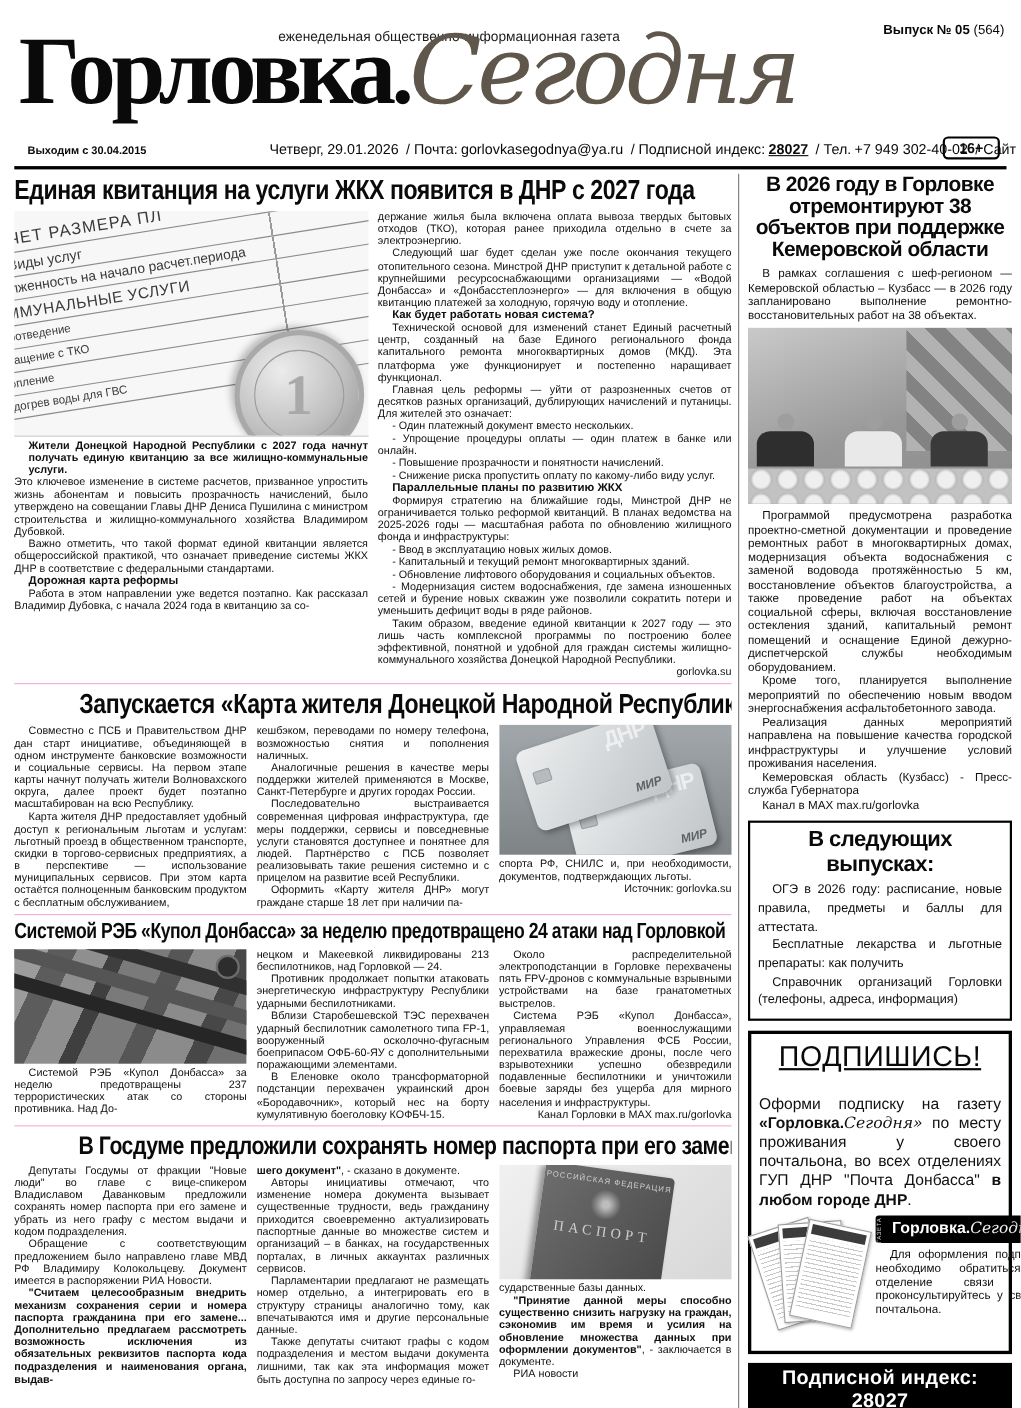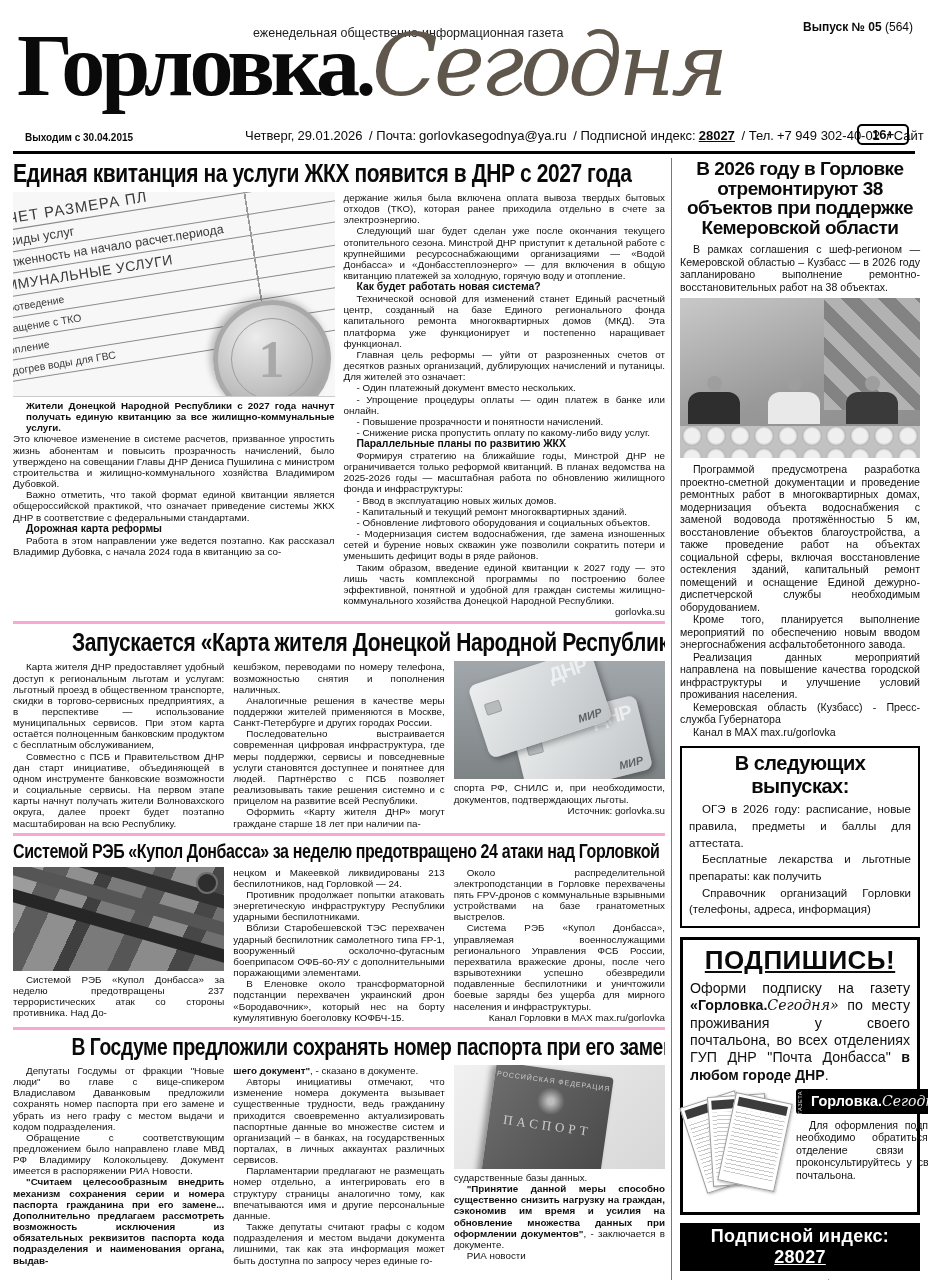--- a/index.html
+++ b/index.html
@@ -22,21 +22,21 @@
   .infoline .b{font-weight:normal}
   .infoline .u{font-weight:bold;text-decoration:underline}
   .age{position:absolute;right:6px;bottom:6px;border:2px solid #000;border-radius:5px;
        font-weight:bold;font-size:13px;padding:1px 13px}
 
   
   .content{display:flex;padding-top:4px}
   .main{width:652px}
   .sidebar{width:249px;margin-left:6px;padding-left:8px;border-left:1px solid #777}
 
-  .art{border-bottom:3px solid #f9a8d4;padding-bottom:4px;margin-bottom:4px}
+  .art{border-bottom:1px solid #f9a8d4;padding-bottom:4px;margin-bottom:4px}
   .art:last-child{border-bottom:none}
 
   .hl{font-weight:bold;white-space:nowrap;overflow:hidden;margin:1px 0 4px;letter-spacing:-.5px}
   .hl>span{display:inline-block;transform-origin:0 60%}
   .hl.center{text-align:center}
   .hl.center>span{transform-origin:50% 60%}
   .hl1{font-size:25px}.hl1>span{transform:scaleX(.84)}
   .hl2{font-size:25px}.hl2>span{transform:scaleX(.84)}
   .hl3{font-size:20px}.hl3>span{transform:scaleX(.8)}
   .hl4{font-size:23px}.hl4>span{transform:scaleX(.84)}
@@ -122,21 +122,21 @@
 
   
   .sb-hl{font-weight:bold;font-size:19px;line-height:1.03;text-align:center;letter-spacing:-.5px;margin:1px 0 6px}
   .sidebar p{font-size:10.6px;line-height:1.18;text-align:justify;text-indent:13px;color:#101010}
 
   .nextbox{margin-top:8px;border:2px solid #000;padding:4px 7px 8px}
   .nextbox .nb-title{font-weight:bold;font-size:20px;text-align:center;letter-spacing:-.5px;margin-bottom:3px}
   .nextbox p{font-size:11.5px;line-height:1.45;text-align:justify}
 
   .subbox{margin-top:9px;border:3px solid #000;padding:5px 7px 7px}
-  .subbox .sb-title{font-weight:bold;font-size:26px;text-align:center;text-decoration:underline;letter-spacing:.5px;margin-bottom:4px}
+  .subbox .sb-title{font-weight:normal;font-size:26px;text-align:center;text-decoration:underline;letter-spacing:.5px;margin-bottom:20px}
   .subbox .sb-text{font-size:14.2px;line-height:1.22;text-align:justify;text-indent:0}
   .subbox .sb-text .lg1{font-weight:bold}
   .subbox .sb-text .lg2{font-family:"DejaVu Serif",serif;font-style:italic}
   .sub-row{display:flex;gap:6px;margin-top:5px;align-items:flex-start}
   .sub-right{flex:1}
   .logo-badge{position:relative;display:block;background:#000;color:#fff;border-radius:3px;
       padding:3px 6px 4px 15px;margin-bottom:5px;white-space:nowrap}
   .logo-badge .gz{position:absolute;left:1px;top:2px;font-size:5.5px;letter-spacing:.5px;
       writing-mode:vertical-rl;transform:rotate(180deg);color:#ddd}
   .logo-badge .lb1{font-weight:bold;font-size:14.5px}
@@ -216,22 +216,22 @@
             <p>Таким образом, введение единой квитанции к 2027 году — это лишь часть комплексной программы по построению более эффективной, понятной и удобной для граждан системы жилищно-коммунального хозяйства Донецкой Народной Республики.</p>
             <p class="src">gorlovka.su</p>
           </div>
         </div>
       </div>
 
       <div class="art">
         <div class="hl hl2 center"><span>Запускается «Карта жителя Донецкой Народной Республики»</span></div>
         <div class="cols3">
           <div>
+            <p>Совместно с ПСБ и Правительством ДНР дан старт инициативе, объединяющей в одном инструменте банковские возможности и социальные сервисы. На первом этапе карты начнут получать жители Волновахского округа, далее проект будет поэтапно масштабирован на всю Республику.</p>
             <p>Карта жителя ДНР предоставляет удобный доступ к региональным льготам и услугам: льготный проезд в общественном транспорте, скидки в торгово-сервисных предприятиях, а в перспективе — использование муниципальных сервисов. При этом карта остаётся полноценным банковским продуктом с бесплатным обслуживанием,</p>
-            <p>Совместно с ПСБ и Правительством ДНР дан старт инициативе, объединяющей в одном инструменте банковские возможности и социальные сервисы. На первом этапе карты начнут получать жители Волновахского округа, далее проект будет поэтапно масштабирован на всю Республику.</p>
           </div>
           <div>
             <p class="ni">кешбэком, переводами по номеру телефона, возможностью снятия и пополнения наличных.</p>
             <p>Аналогичные решения в качестве меры поддержки жителей применяются в Москве, Санкт-Петербурге и других городах России.</p>
             <p>Последовательно выстраивается современная цифровая инфраструктура, где меры поддержки, сервисы и повседневные услуги становятся доступнее и понятнее для людей. Партнёрство с ПСБ позволяет реализовывать такие решения системно и с прицелом на развитие всей Республики.</p>
             <p>Оформить «Карту жителя ДНР» могут граждане старше 18 лет при наличии па-</p>
           </div>
           <div>
             <div class="ph photo-cards">
               <div class="pcard c2">

